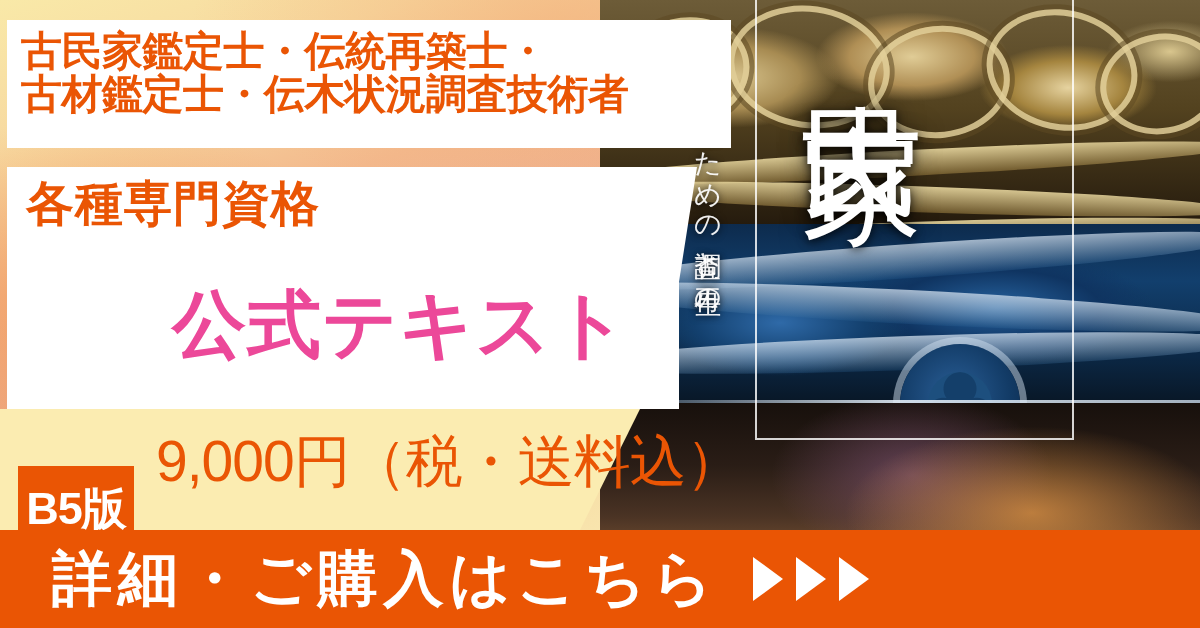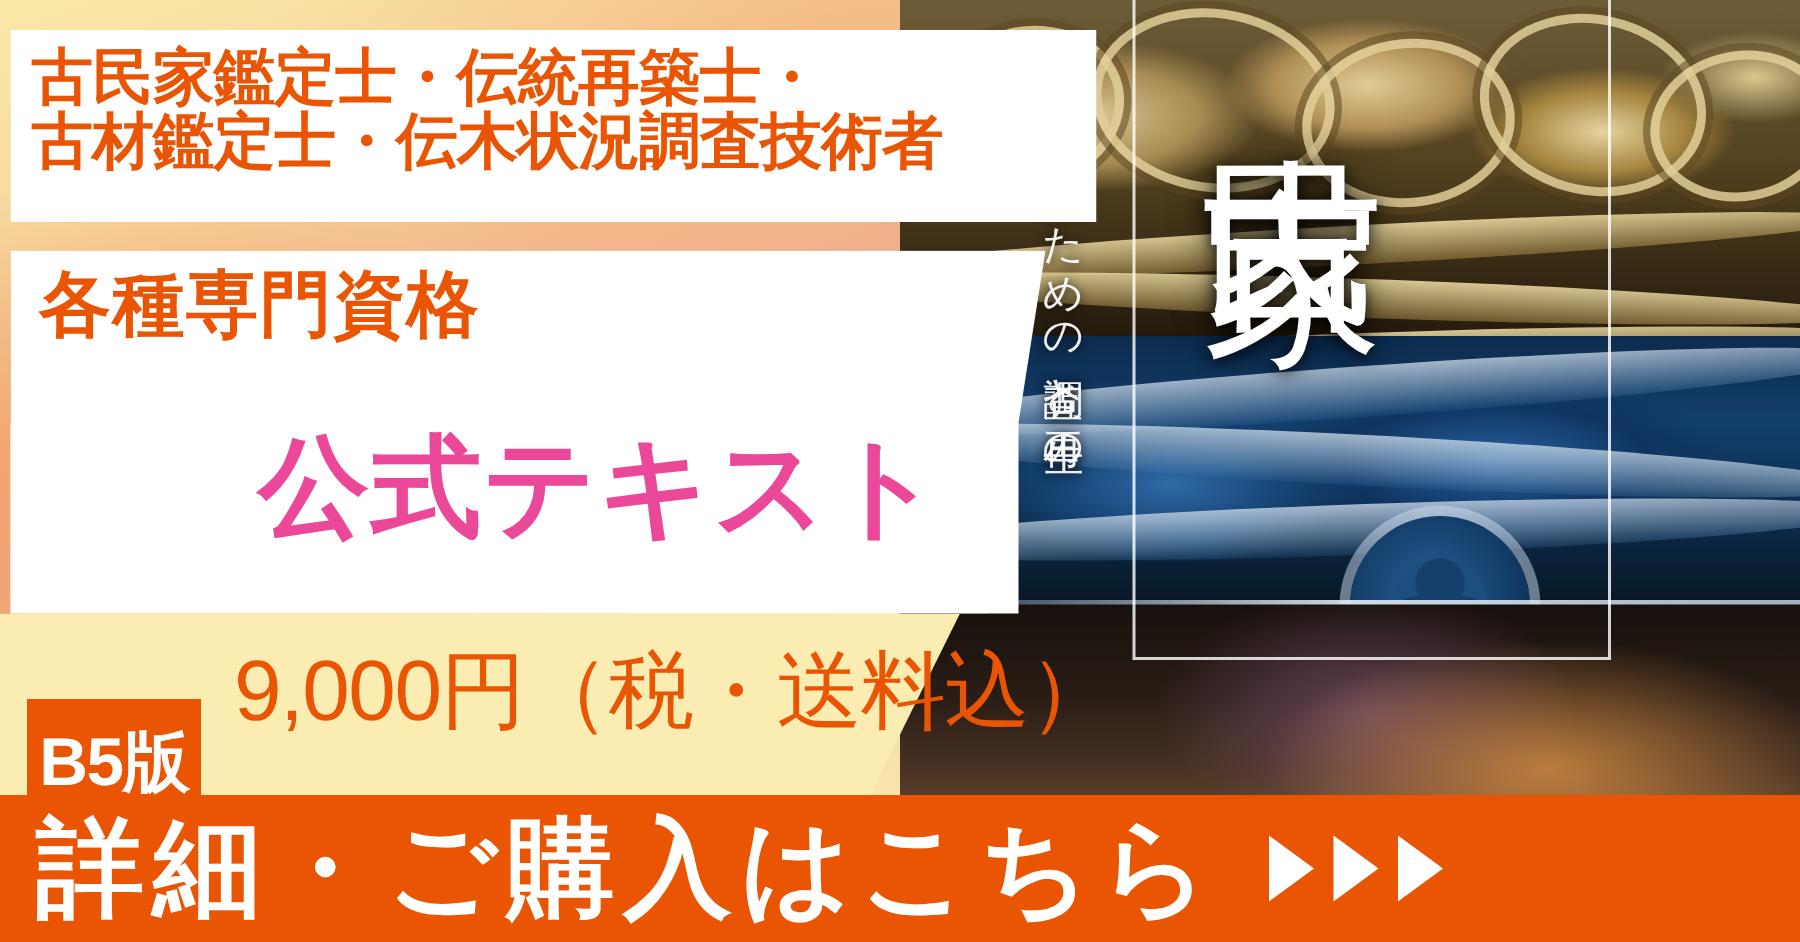--- a/index.html
+++ b/index.html
@@ -184,22 +184,22 @@
     color:#ea5504;font-weight:400;font-size:57px;line-height:1;
     letter-spacing:-1px;white-space:nowrap;
   }
 
   
   .cta{
     position:absolute;left:0;top:530px;width:1200px;height:98px;
     background:#ea5504;display:flex;align-items:center;
   }
   .cta-text{
-    color:#fff;font-weight:700;font-size:72px;line-height:1;
-    letter-spacing:6px;margin-left:24px;white-space:nowrap;
+    color:#fff;font-weight:700;font-size:60px;line-height:1;
+    letter-spacing:6px;margin-left:52px;white-space:nowrap;
   }
   .arrows{display:flex;align-items:center;gap:13px;margin-left:34px;}
   .arrow{
     width:0;height:0;border-style:solid;
     border-width:22px 0 22px 30px;
     border-color:transparent transparent transparent #ffffff;
   }
 </style>
 </head>
 <body>

